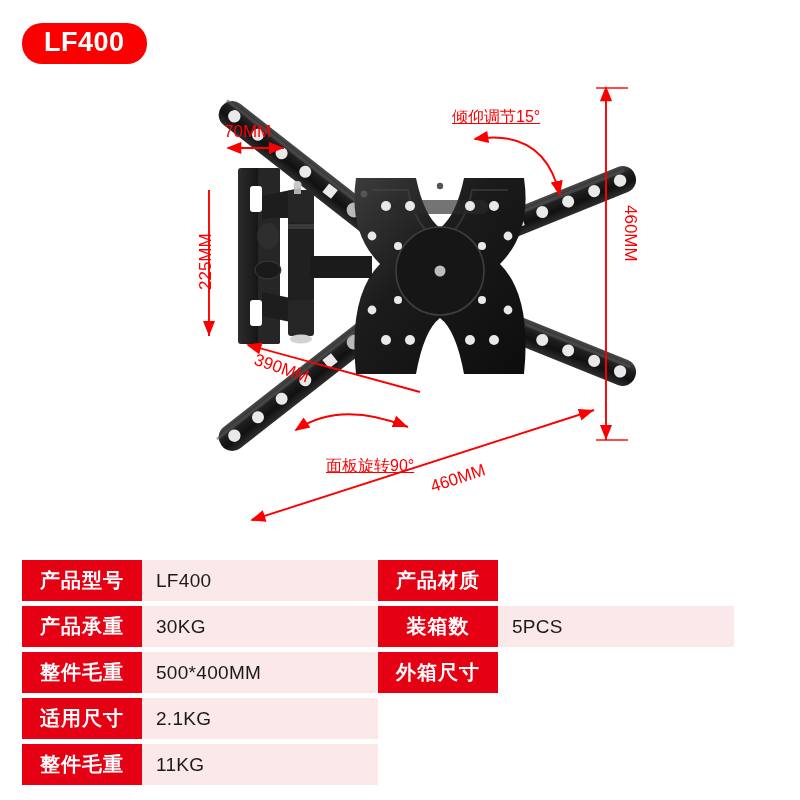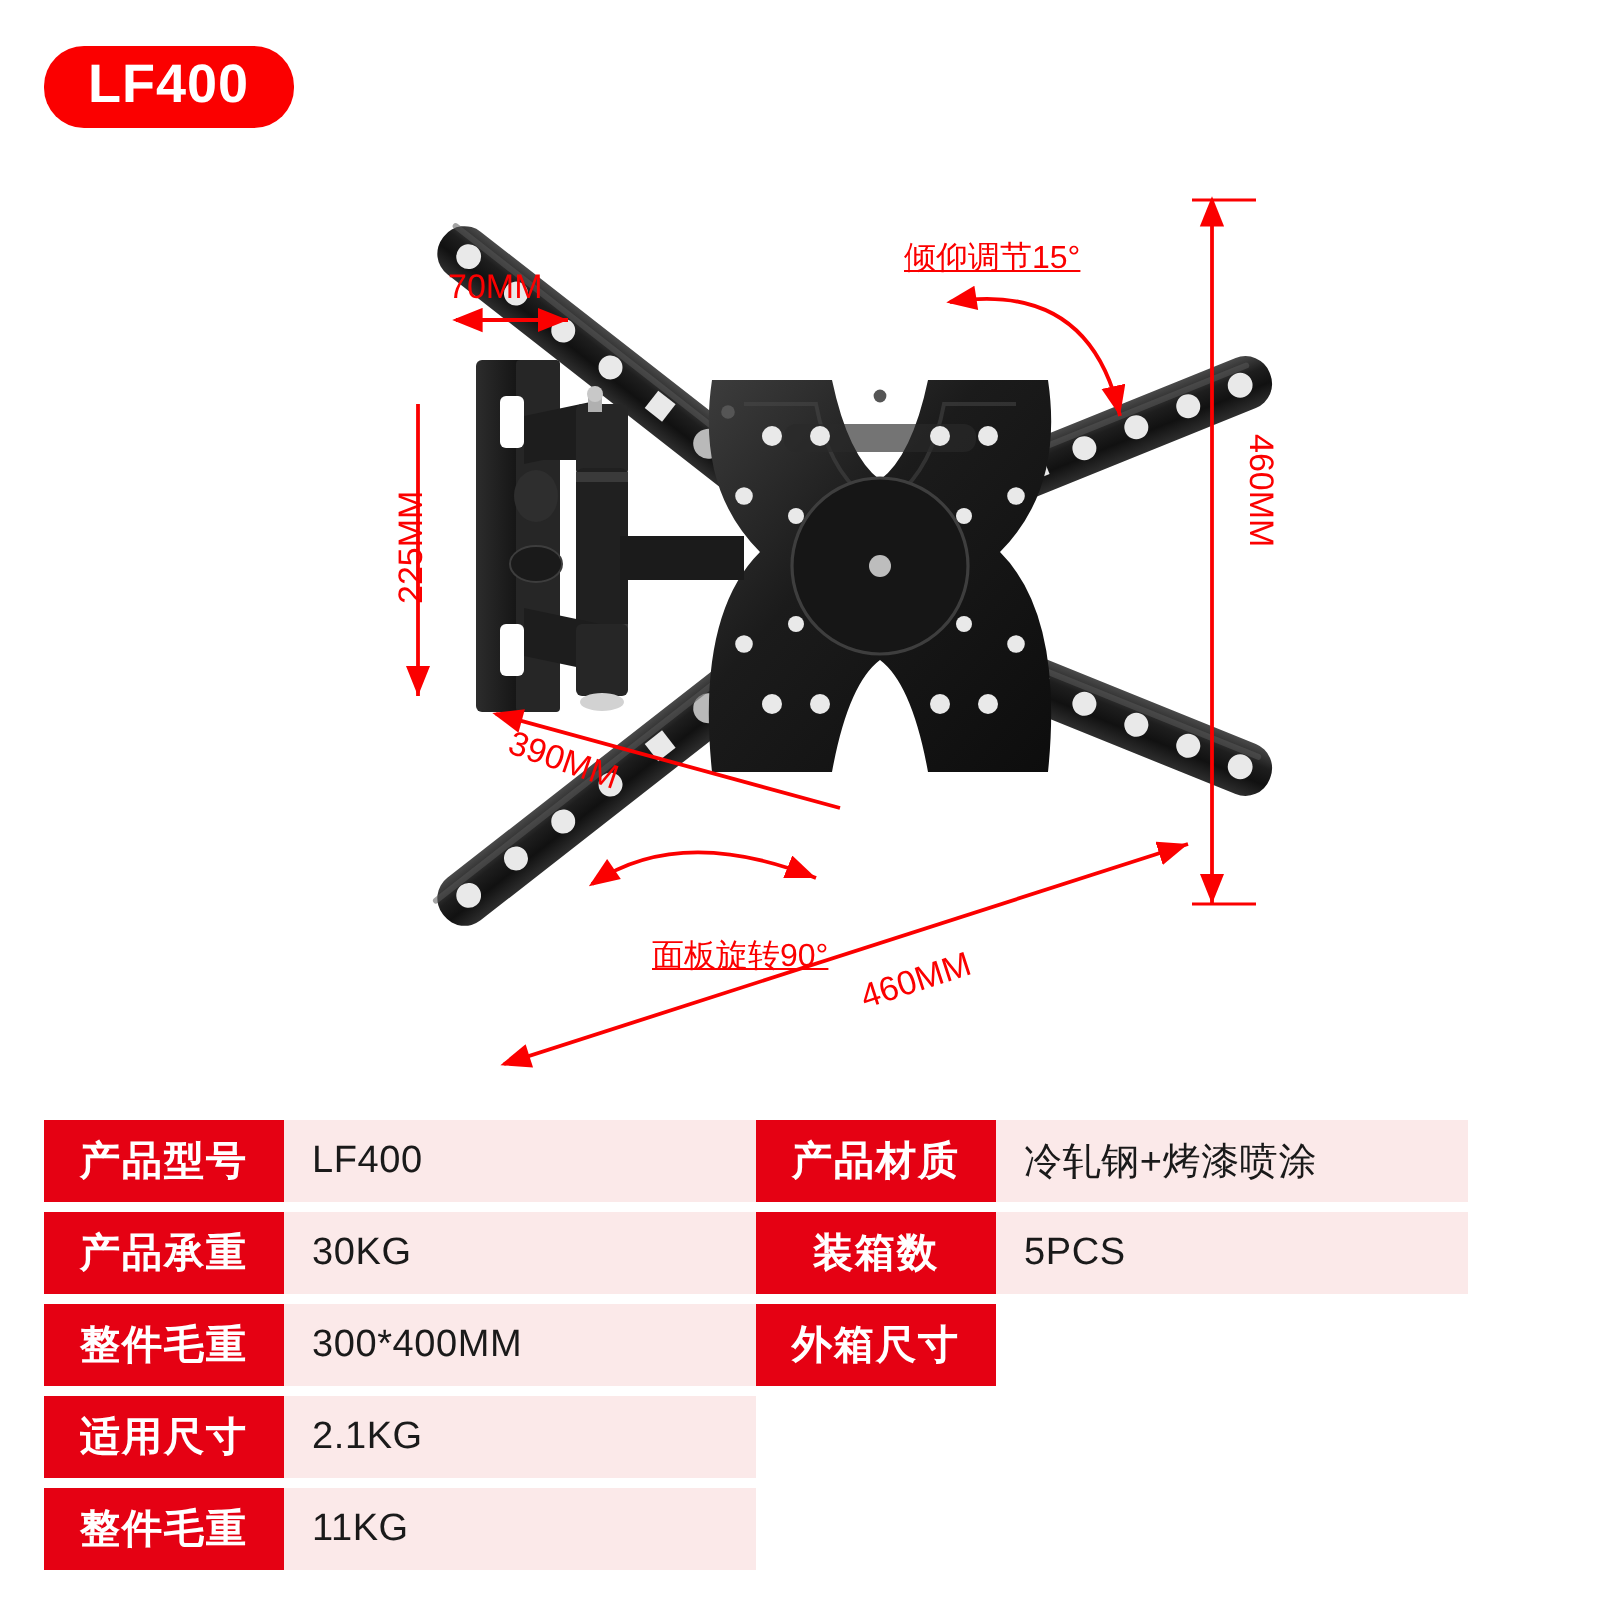--- a/index.html
+++ b/index.html
@@ -17,21 +17,21 @@
     color:#ffffff;
     border-radius:20px;
     padding:6px 22px 8px 22px;
     font-size:27px;
     font-weight:bold;
     letter-spacing:0.5px;
     line-height:1;
   }
   
   #illustration{
-    position:absolute;left:0;top:12px;width:800px;height:548px;
+    position:absolute;left:0;top:0;width:800px;height:548px;
   }
   #illustration svg{display:block;}
   .dim-label{
     position:absolute;
     color:#fb0000;
     font-size:17px;
     font-weight:500;
     white-space:nowrap;
     font-family:"Liberation Sans","DejaVu Sans",sans-serif;
   }
@@ -263,36 +263,35 @@
     <div class="spec-row">
       <div class="spec-key">产品型号</div>
       <div class="spec-val">LF400</div>
     </div>
     <div class="spec-row">
       <div class="spec-key">产品承重</div>
       <div class="spec-val">30KG</div>
     </div>
     <div class="spec-row">
       <div class="spec-key">整件毛重</div>
-      <div class="spec-val">300*400MM</div>
+      <div class="spec-val">500*400MM</div>
     </div>
     <div class="spec-row">
       <div class="spec-key">适用尺寸</div>
       <div class="spec-val">2.1KG</div>
     </div>
     <div class="spec-row">
       <div class="spec-key">整件毛重</div>
       <div class="spec-val">11KG</div>
     </div>
   </div>
 
   <div class="spec-col">
     <div class="spec-row">
       <div class="spec-key">产品材质</div>
-      <div class="spec-val">冷轧钢+烤漆喷涂</div>
     </div>
     <div class="spec-row">
       <div class="spec-key">装箱数</div>
       <div class="spec-val">5PCS</div>
     </div>
     <div class="spec-row">
       <div class="spec-key">外箱尺寸</div>
     </div>
   </div>
 

